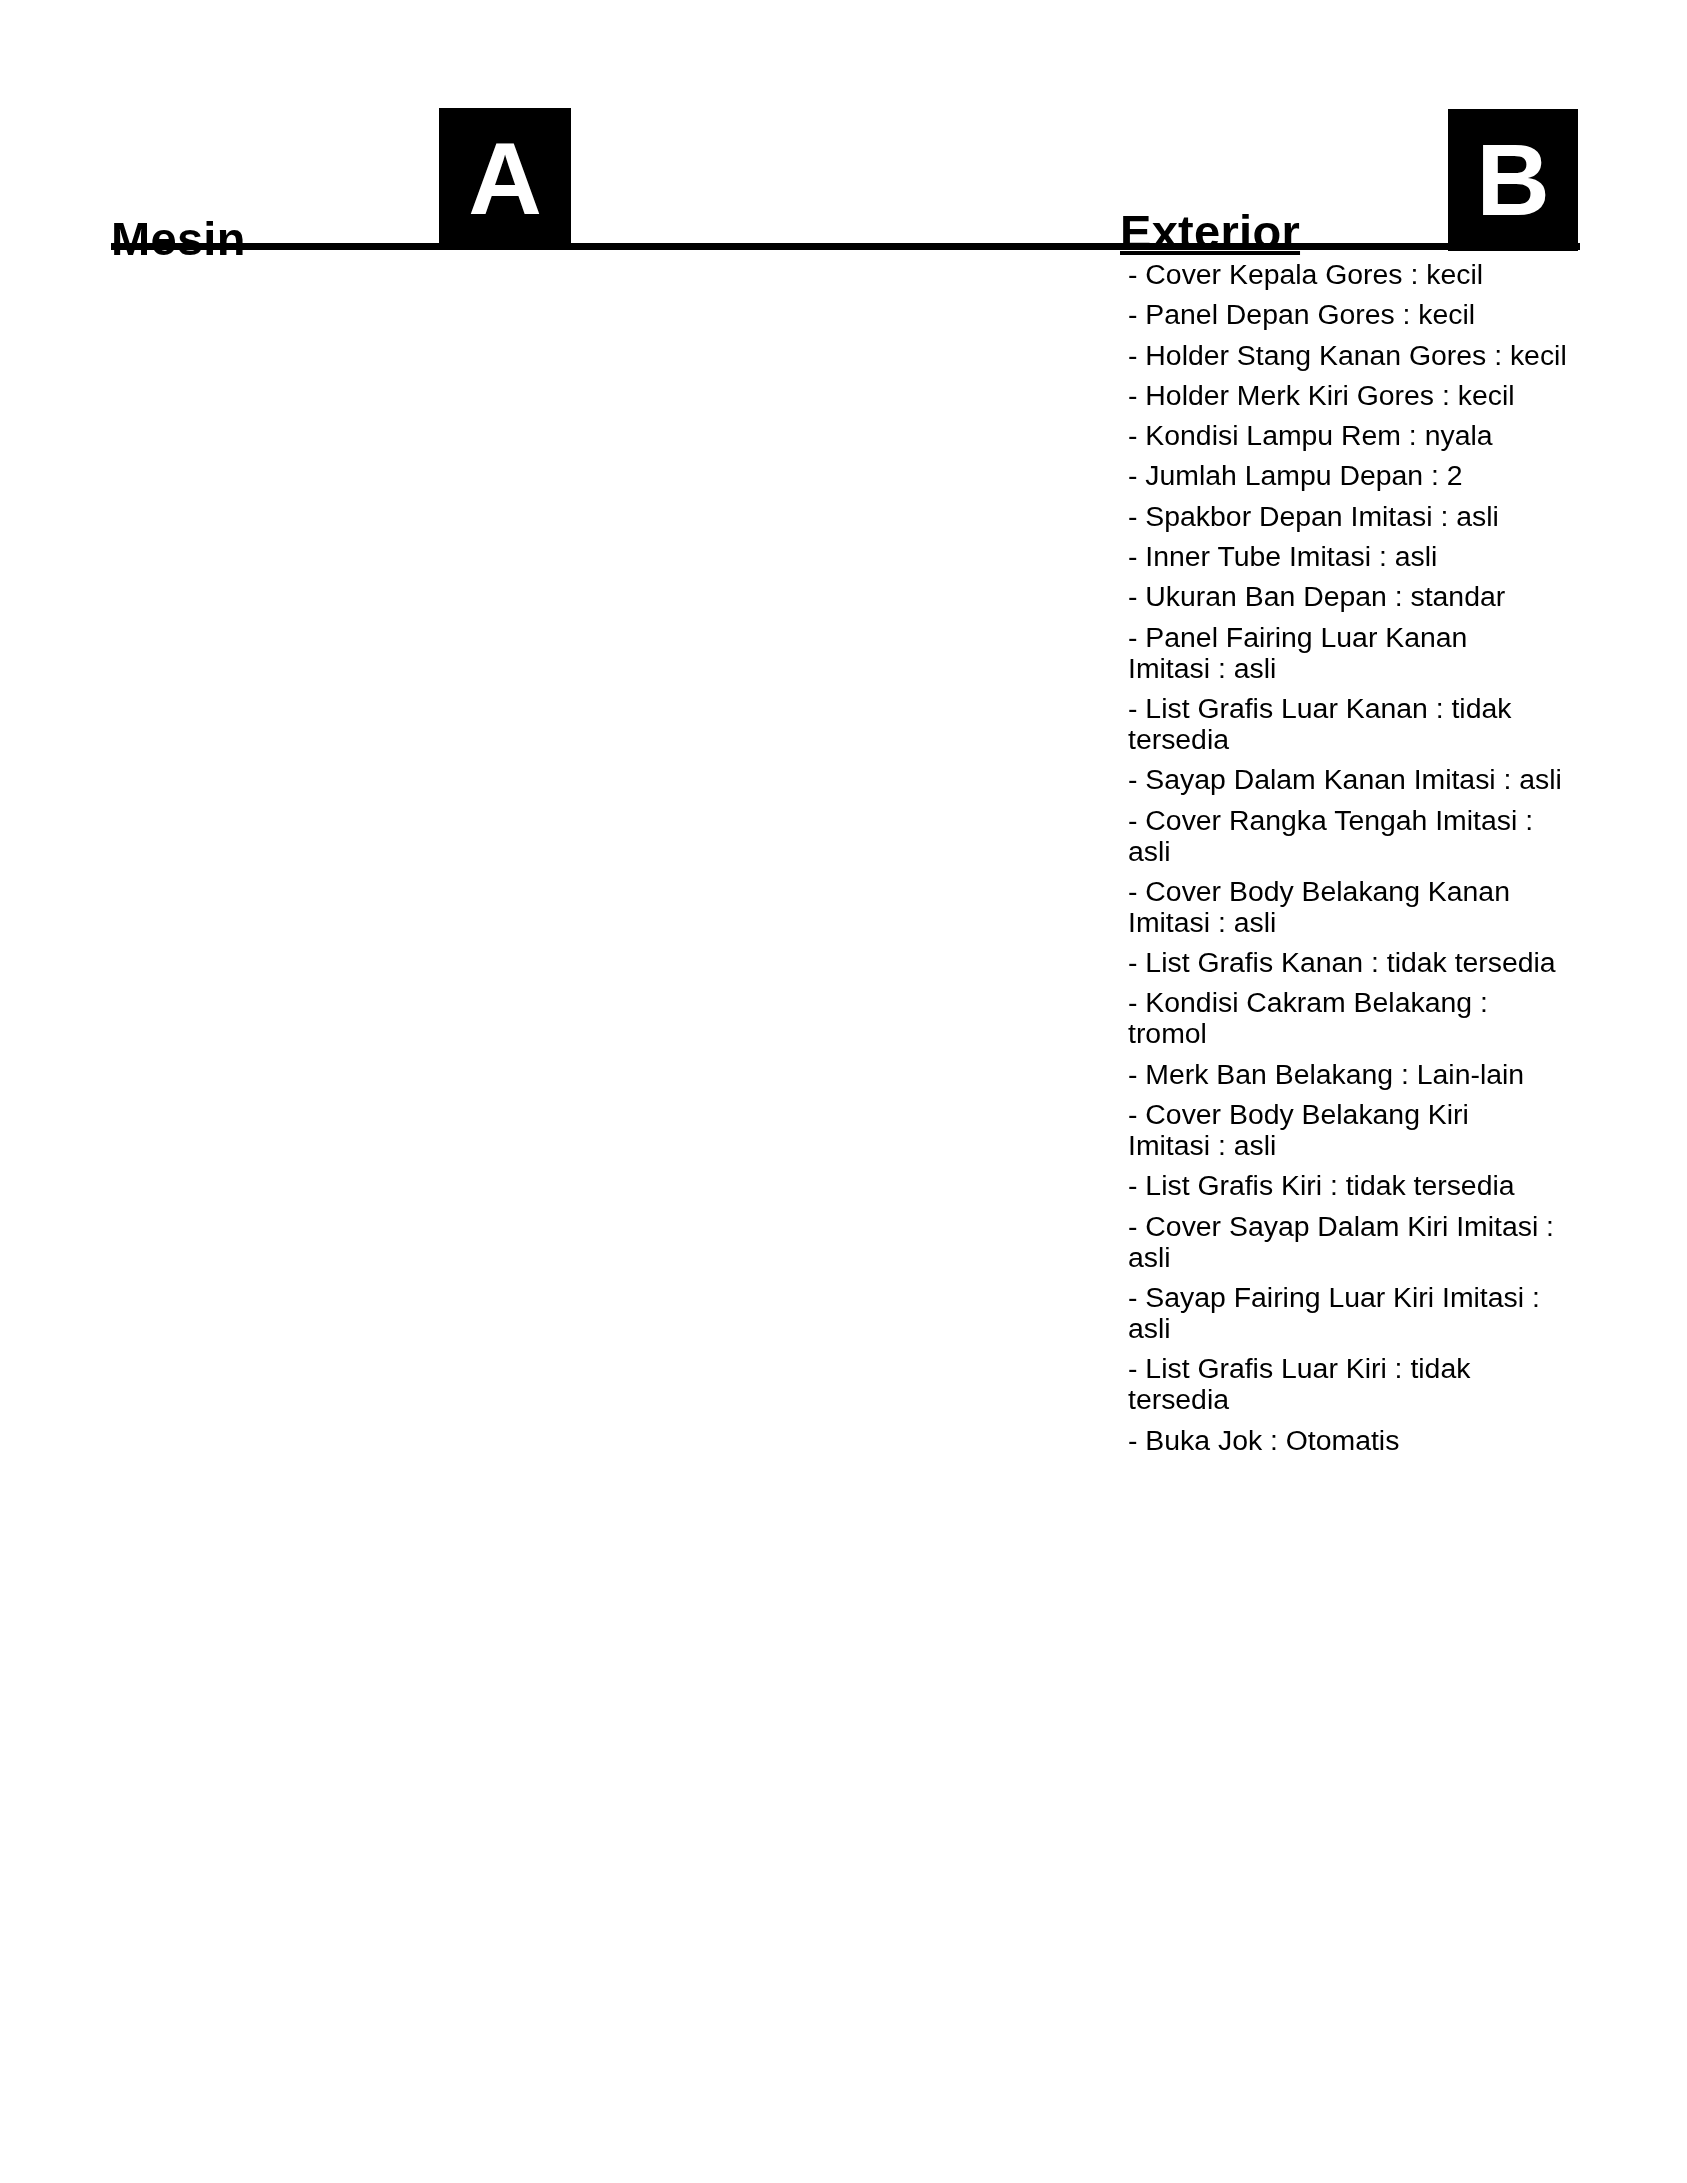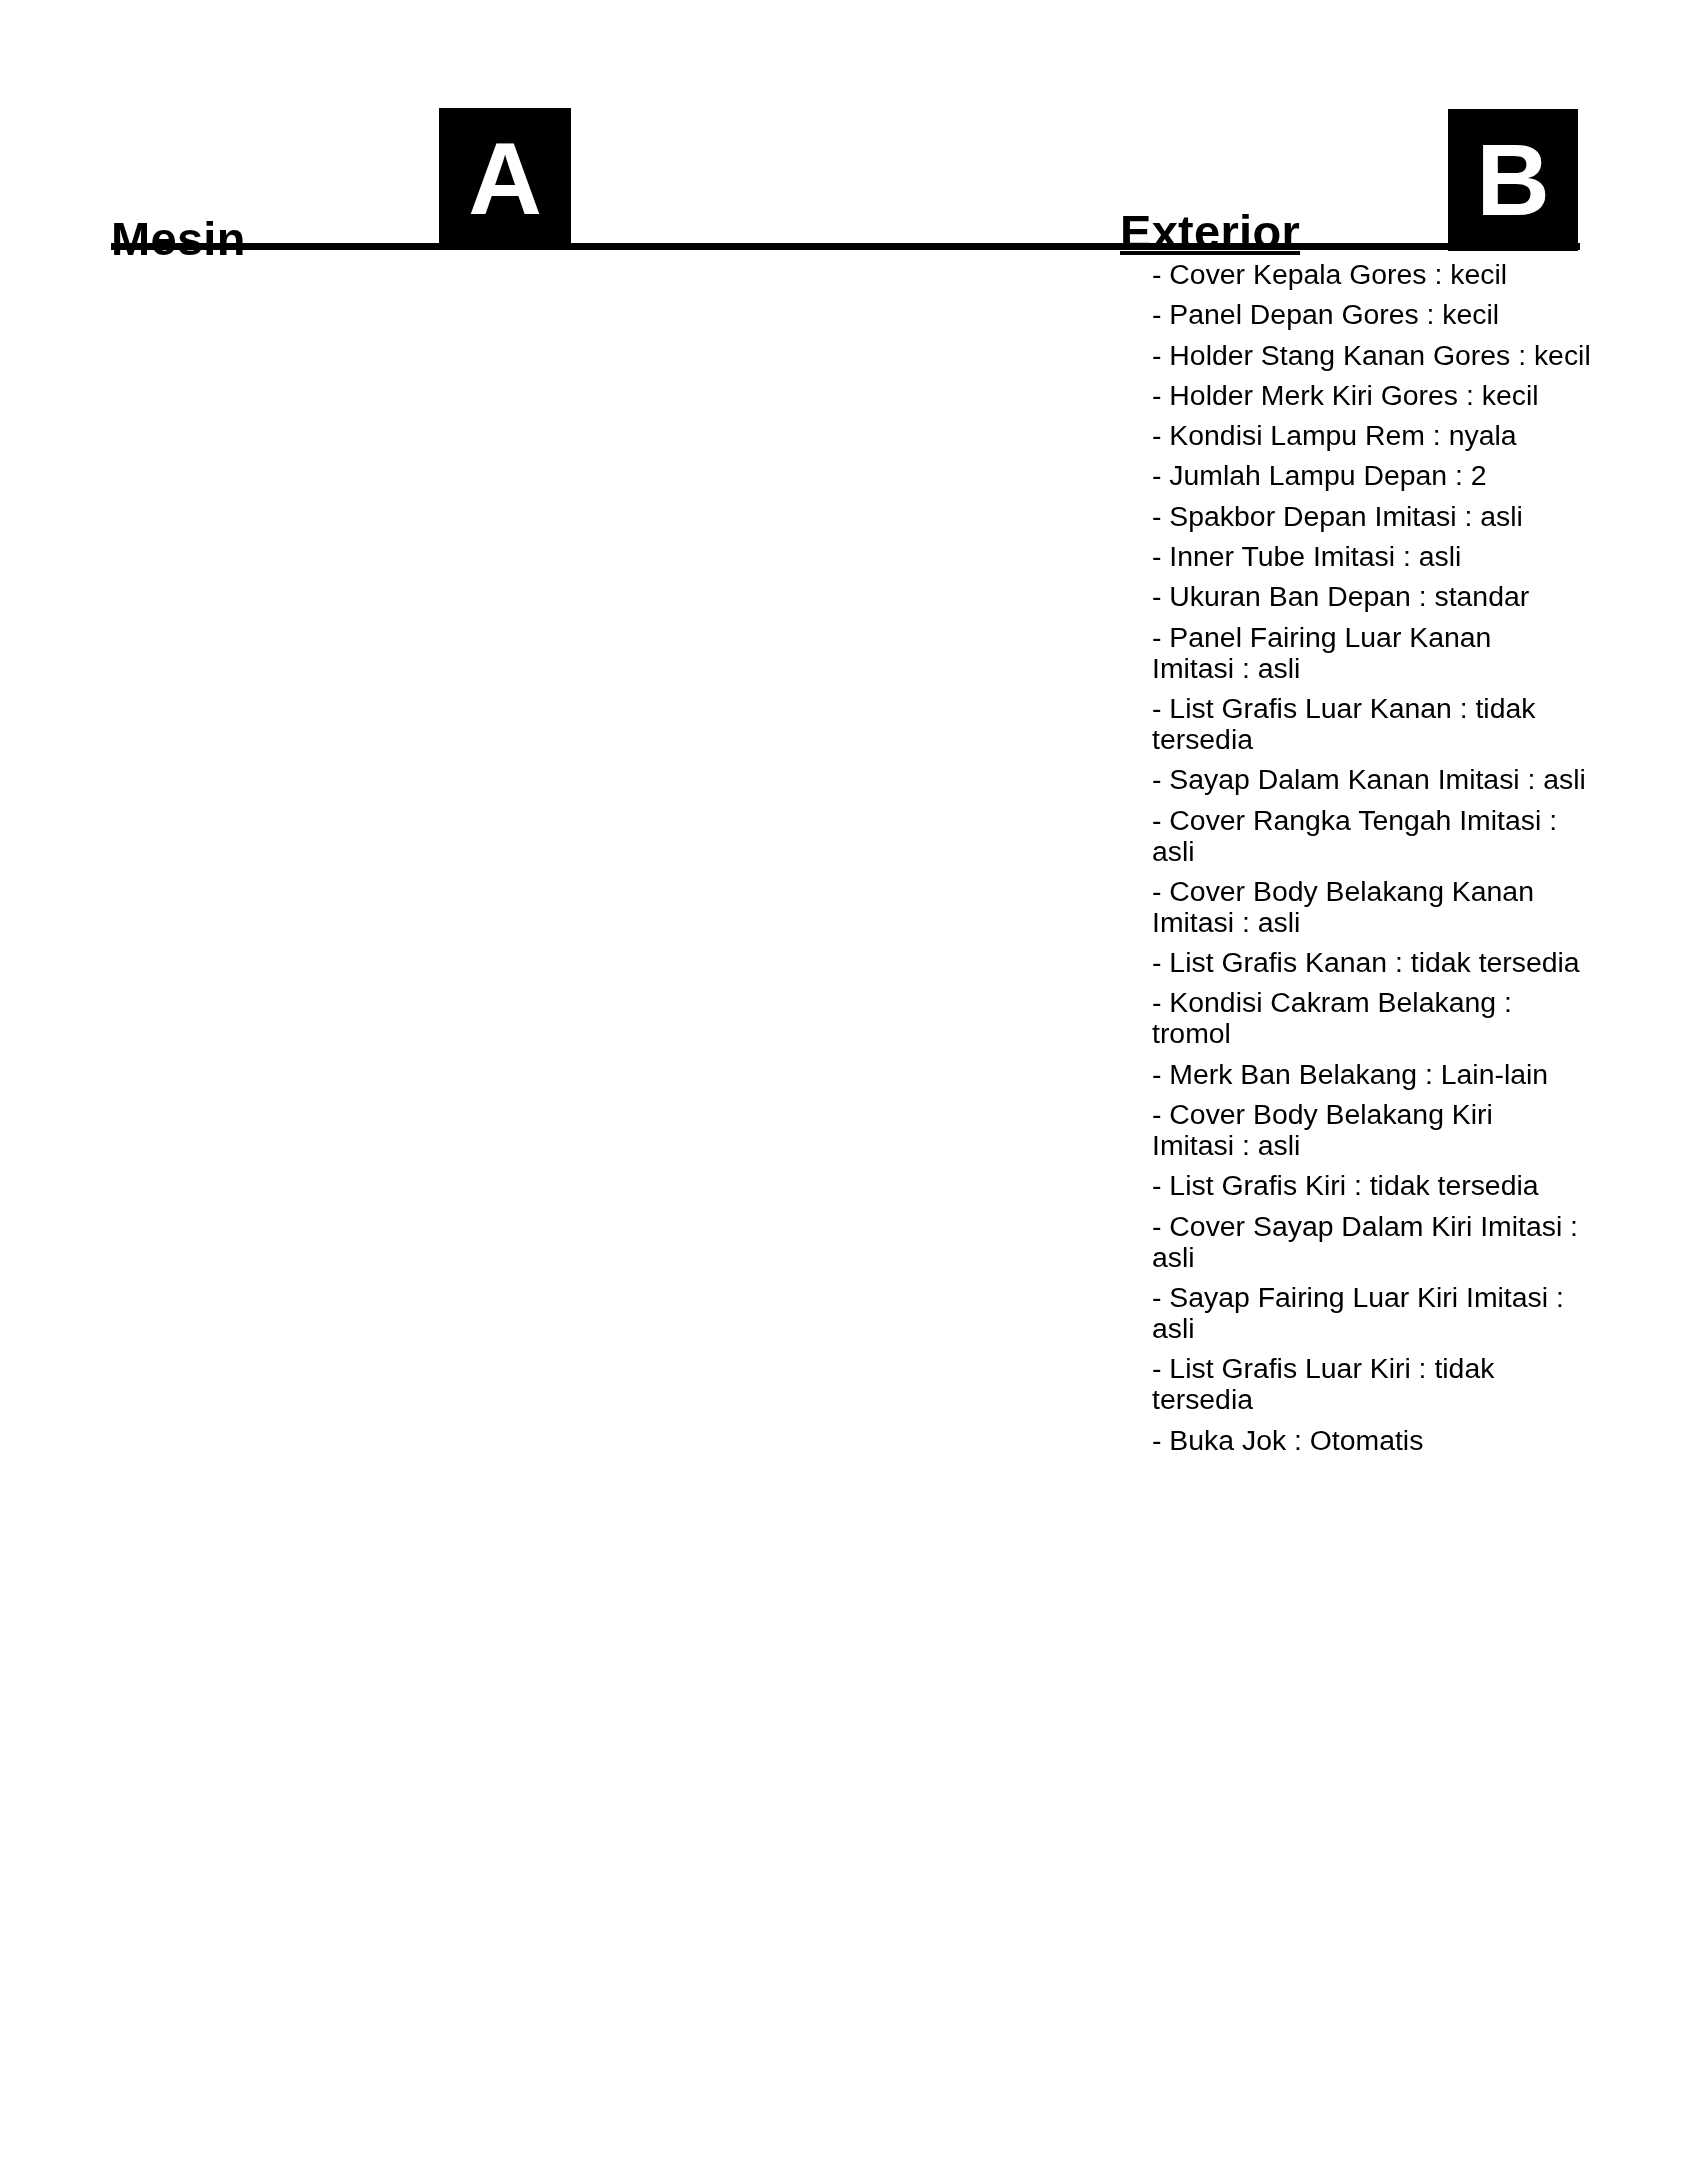--- a/index.html
+++ b/index.html
@@ -61,21 +61,20 @@
   }
   .exterior-list {
     position: absolute;
     left: 1128px;
     top: 259px;
     width: 463px;
     font-size: 28.4px;
     line-height: 31px;
     font-weight: 400;
     color: #000000;
-    margin-left: 24px;
   }
   .exterior-item, .exterior-note {
     white-space: pre;
     margin: 0 0 9.3px 0;
   }
 </style>
 </head>
 <body>
 
 <div class="page">

